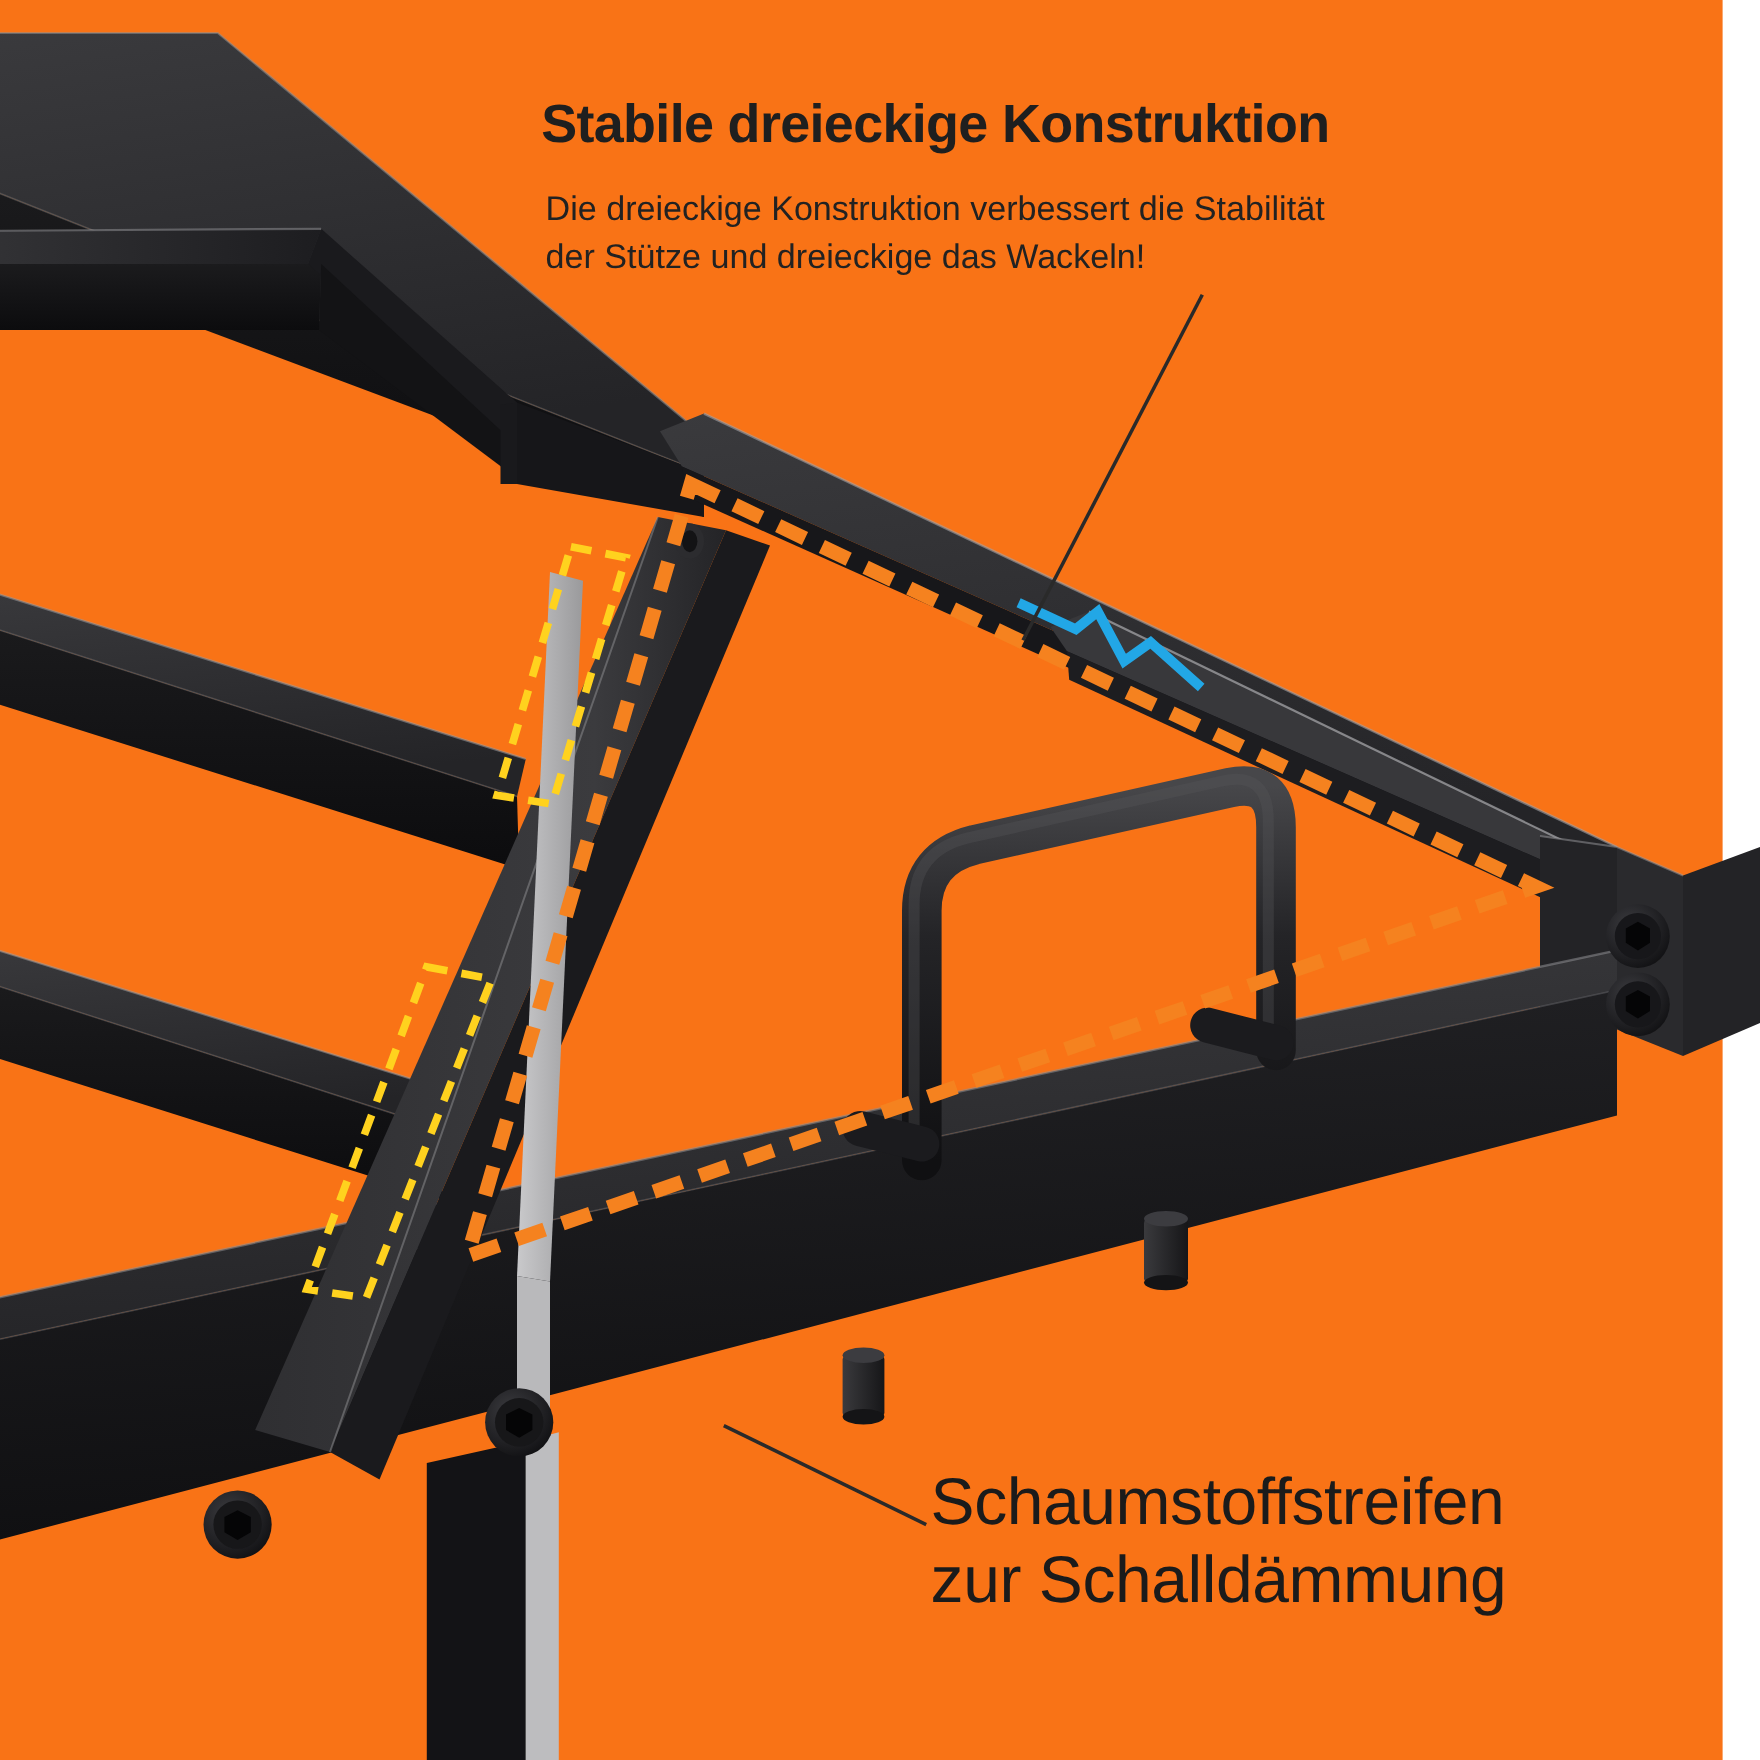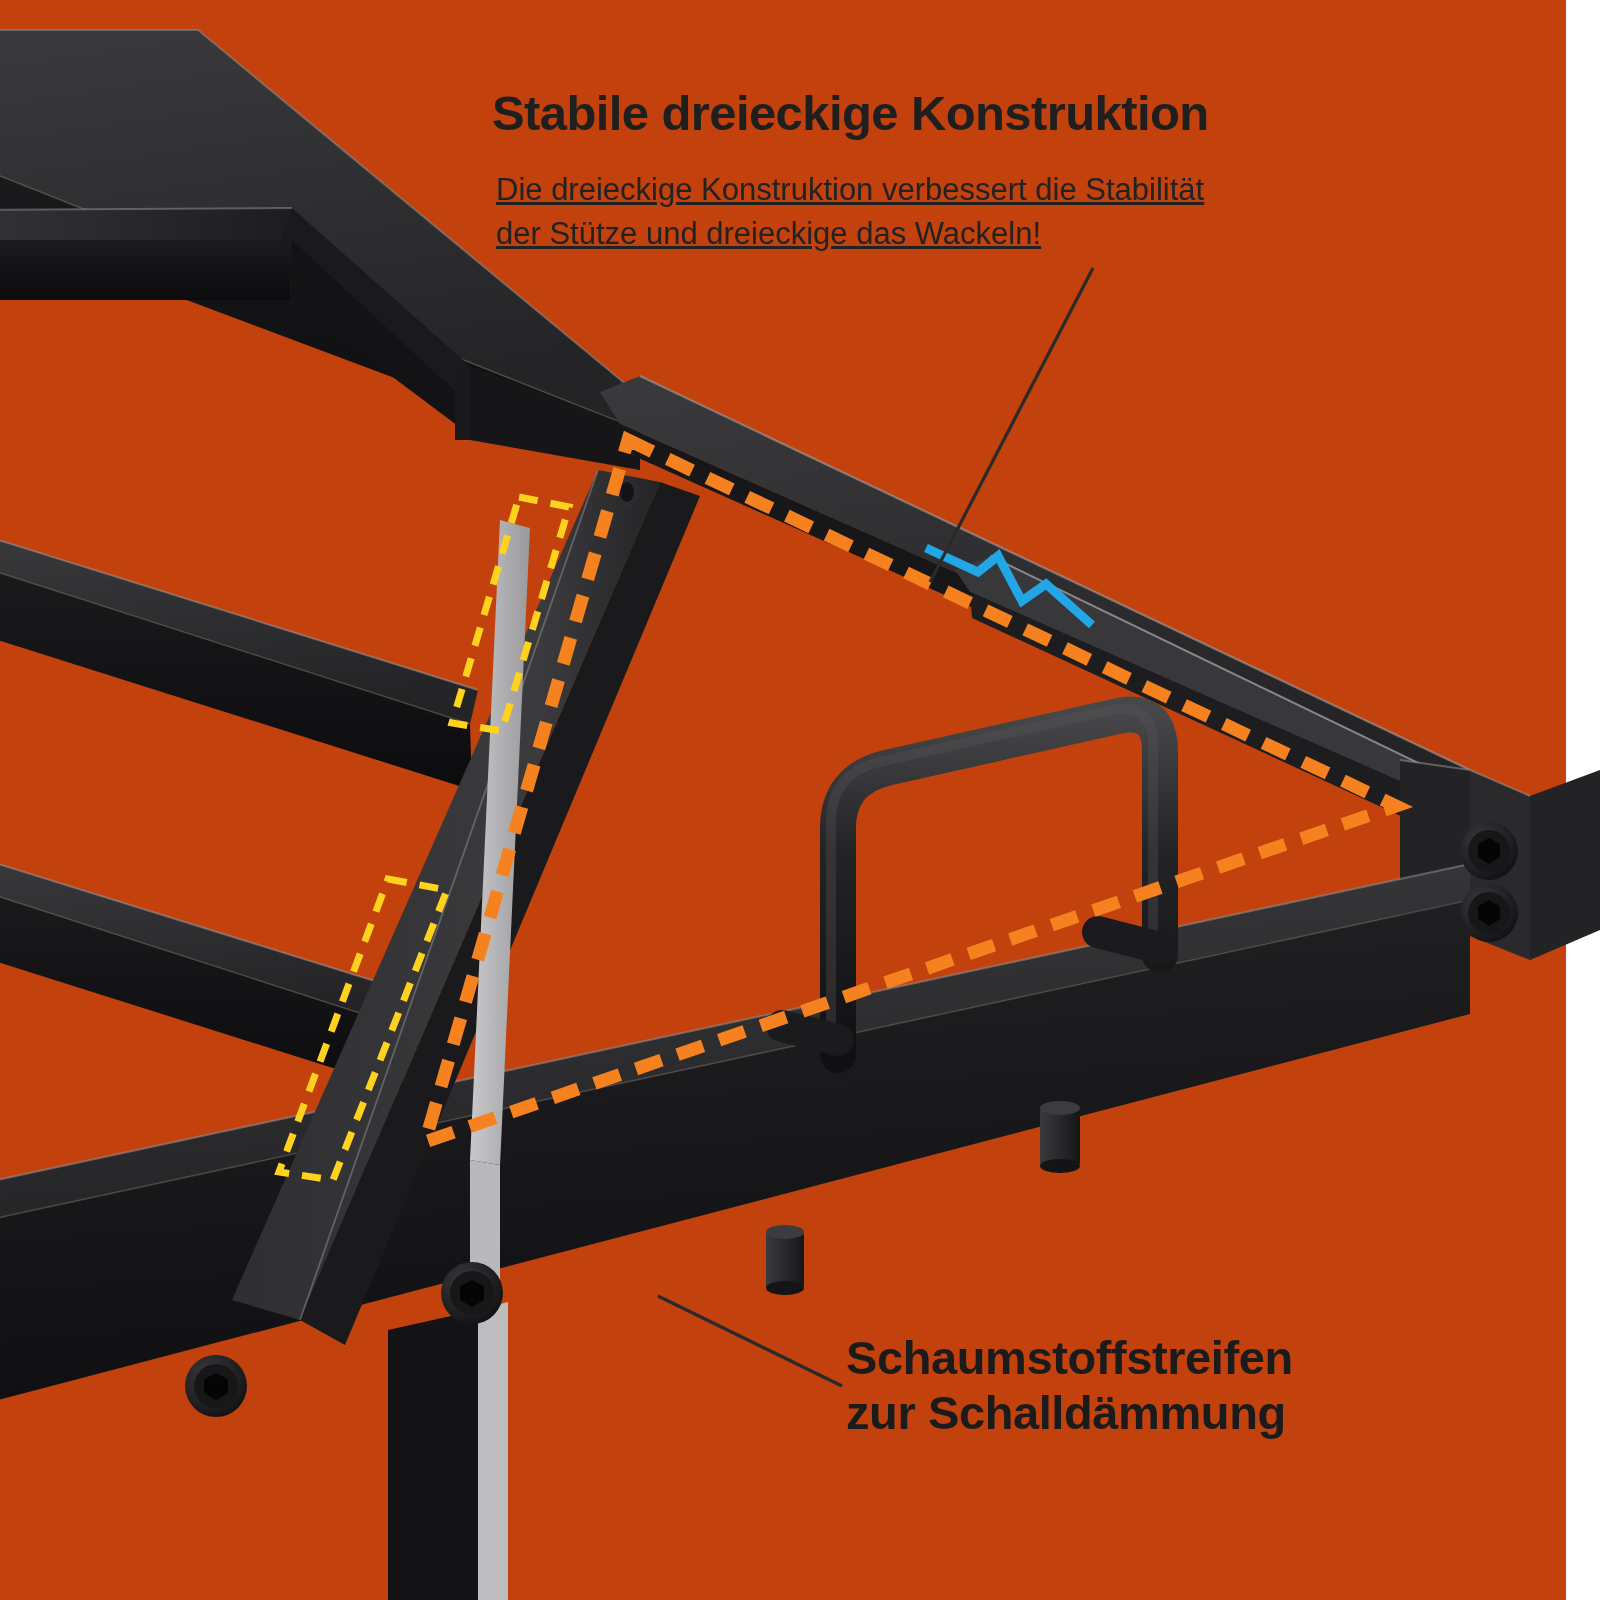--- a/index.html
+++ b/index.html
@@ -12,21 +12,21 @@
     height: 1600px;
     position: relative;
     overflow: hidden;
     font-family: "Liberation Sans", sans-serif;
   }
   #stage {
     position: absolute;
     left: 0; top: 0;
     width: 1566px;
     height: 1600px;
-    background: #c2410c;
+    background: #f97316;
   }
   #artboard {
     position: absolute;
     left: 0; top: 0;
     width: 1600px;
     height: 1600px;
   }
   .txt-block {
     position: absolute;
     color: #1f1f1f;
@@ -42,28 +42,27 @@
     white-space: nowrap;
   }
   #subhead {
     left: 496px;
     top: 168px;
     width: 880px;
     font-size: 31px;
     font-weight: normal;
     line-height: 1.42;
     color: #222222;
-    text-decoration: underline;
   }
   #callout-foam {
     left: 846px;
     top: 1330px;
     width: 620px;
-    font-size: 47px;
-    font-weight: bold;
+    font-size: 60px;
+    font-weight: normal;
     line-height: 1.18;
     letter-spacing: -0.4px;
     color: #1b1b1b;
   }
 </style>
 </head>
 <body>
 
 <div id="stage">
 

